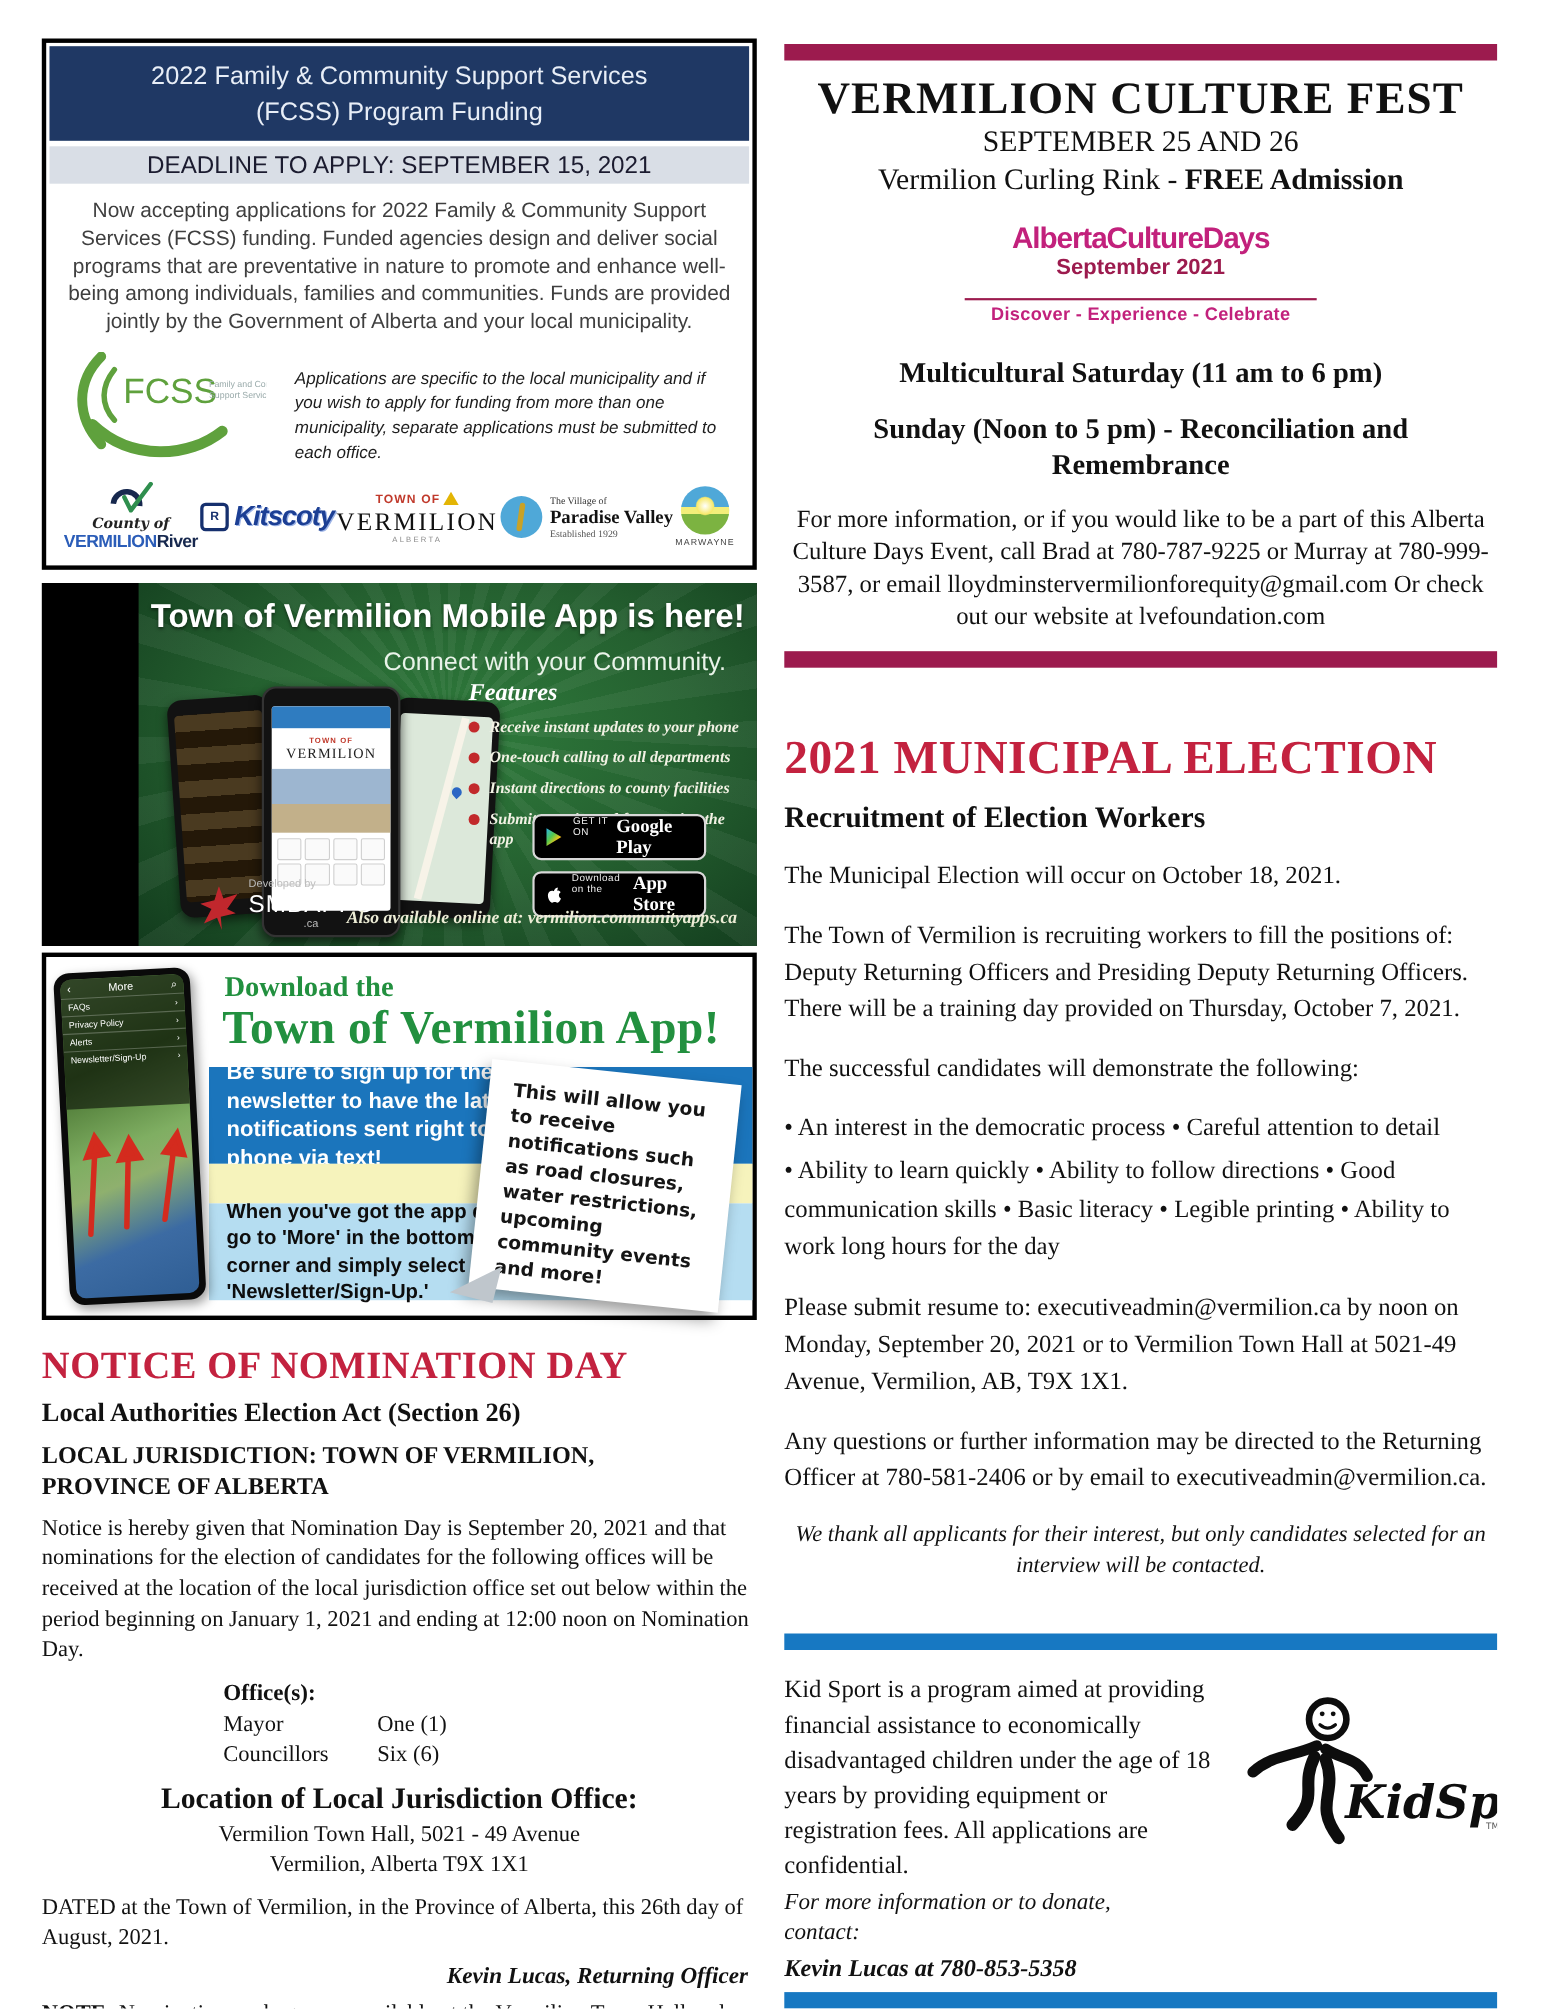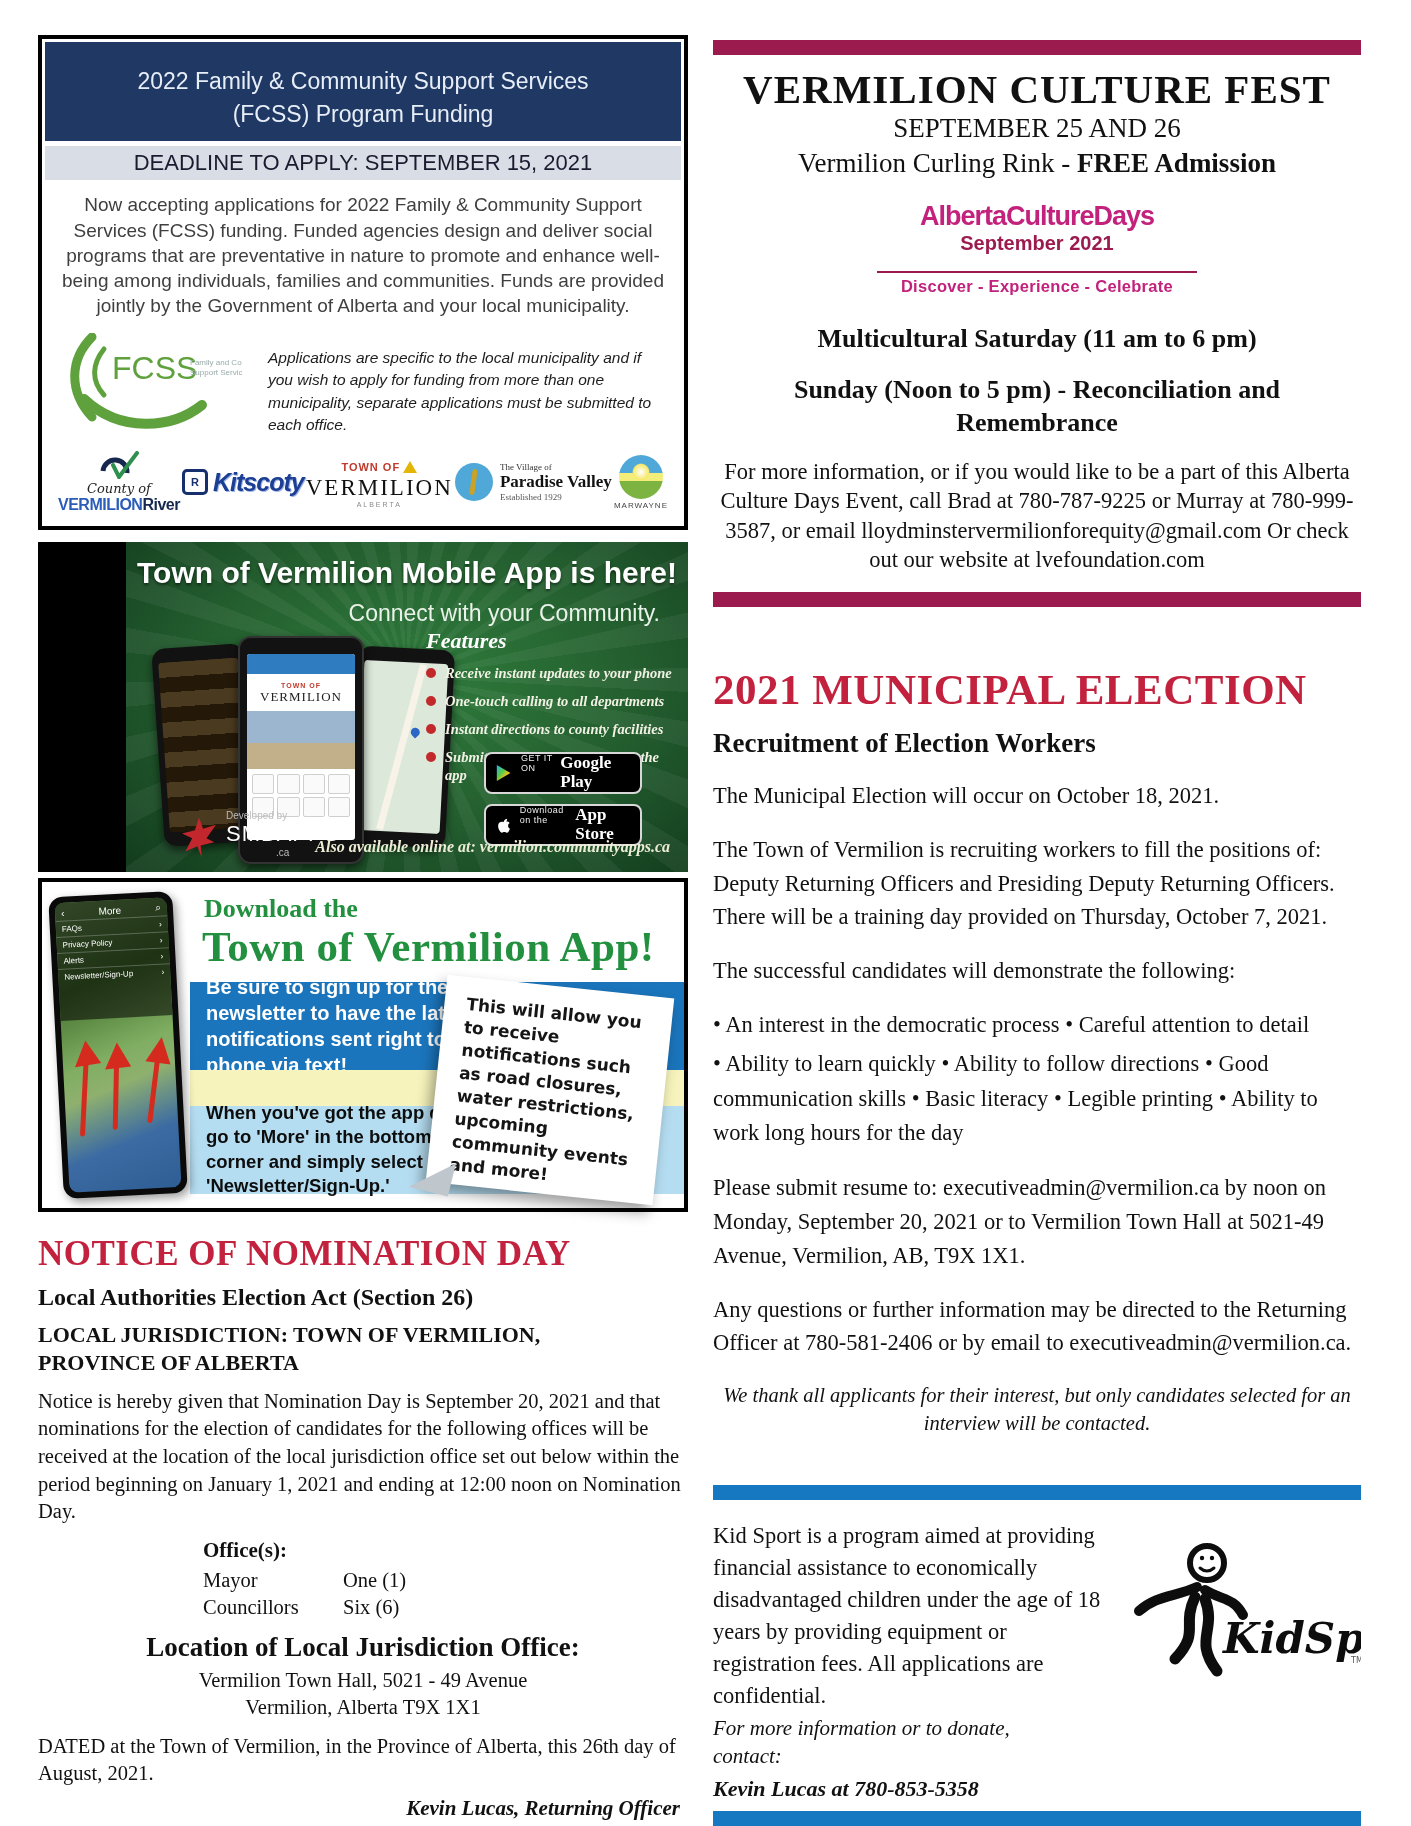--- a/index.html
+++ b/index.html
@@ -4,31 +4,31 @@
 <style>
   html,body{margin:0;padding:0}
   body{width:1411px;height:1826px;background:#fff;position:relative;font-family:"Liberation Serif",serif;color:#111}
   .page{position:absolute;inset:0;overflow:hidden}
   .col-left{position:absolute;left:38px;top:35px;width:650px}
   .col-right{position:absolute;left:713px;top:40px;width:648px;height:1786px}
 
   
   .fcss-box{border:4px solid #000;background:#fff;min-height:424px;box-sizing:border-box}
   .fcss-header{background:#1F3864;color:#E8EEF7;text-align:center;font-family:"Liberation Sans",sans-serif;
-    font-size:23px;line-height:1.42;padding:23px 6px 11px;margin:3px}
+    font-size:23px;line-height:1.42;padding:10px 6px 11px;margin:3px}
   .fcss-deadline{background:#D9DEE6;color:#1b1b2f;text-align:center;font-family:"Liberation Sans",sans-serif;
     font-size:22px;padding:4px 16px;margin:5px 3px 0}
   .fcss-body{font-family:"Liberation Sans",sans-serif;color:#3f3f3f;font-size:19px;line-height:1.33;
     text-align:center;padding:12px 18px 2px}
   .fcss-logorow{display:flex;align-items:flex-start;gap:26px;padding:12px 20px 0}
   .fcss-note{font-family:"Liberation Sans",sans-serif;font-style:italic;font-size:15.5px;color:#1d1d1d;
     line-height:1.45;padding-top:14px;width:410px}
   .partners{display:flex;align-items:center;justify-content:space-between;padding:14px 16px 12px}
   .partner{text-align:center}
-  .county-script{font-family:"DejaVu Serif",serif;font-style:italic;font-weight:normal;font-size:13px;color:#222;margin-top:-2px}
+  .county-script{font-family:"DejaVu Serif",serif;font-style:italic;font-weight:bold;font-size:13px;color:#222;margin-top:-2px}
   .county-line{font-family:"Liberation Sans",sans-serif;font-weight:bold;font-size:16px;letter-spacing:-0.5px}
   .county-bold{color:#2B5DB8}.county-suffix{color:#17284E}
   .kit-row{display:flex;align-items:center;gap:5px}
   .kit-badge{width:20px;height:20px;border:3px solid #16306e;border-radius:5px;color:#16306e;font-size:11px;
     font-weight:bold;display:flex;align-items:center;justify-content:center;font-family:"Liberation Sans",sans-serif}
   .kit-text{font-family:"Liberation Sans",sans-serif;font-weight:bold;font-style:italic;font-size:25px;color:#1C3F94;
     text-shadow:1px 1px 0 #9db4e6;letter-spacing:-1px}
   .tov-top{color:#C0392B;font-family:"Liberation Sans",sans-serif;font-weight:bold;font-size:11px;letter-spacing:1px}
   .tov-wheat{display:inline-block;width:0;height:0;border-left:7px solid transparent;border-right:7px solid transparent;
     border-bottom:12px solid #E3B505;vertical-align:middle;margin-left:3px;position:relative}

